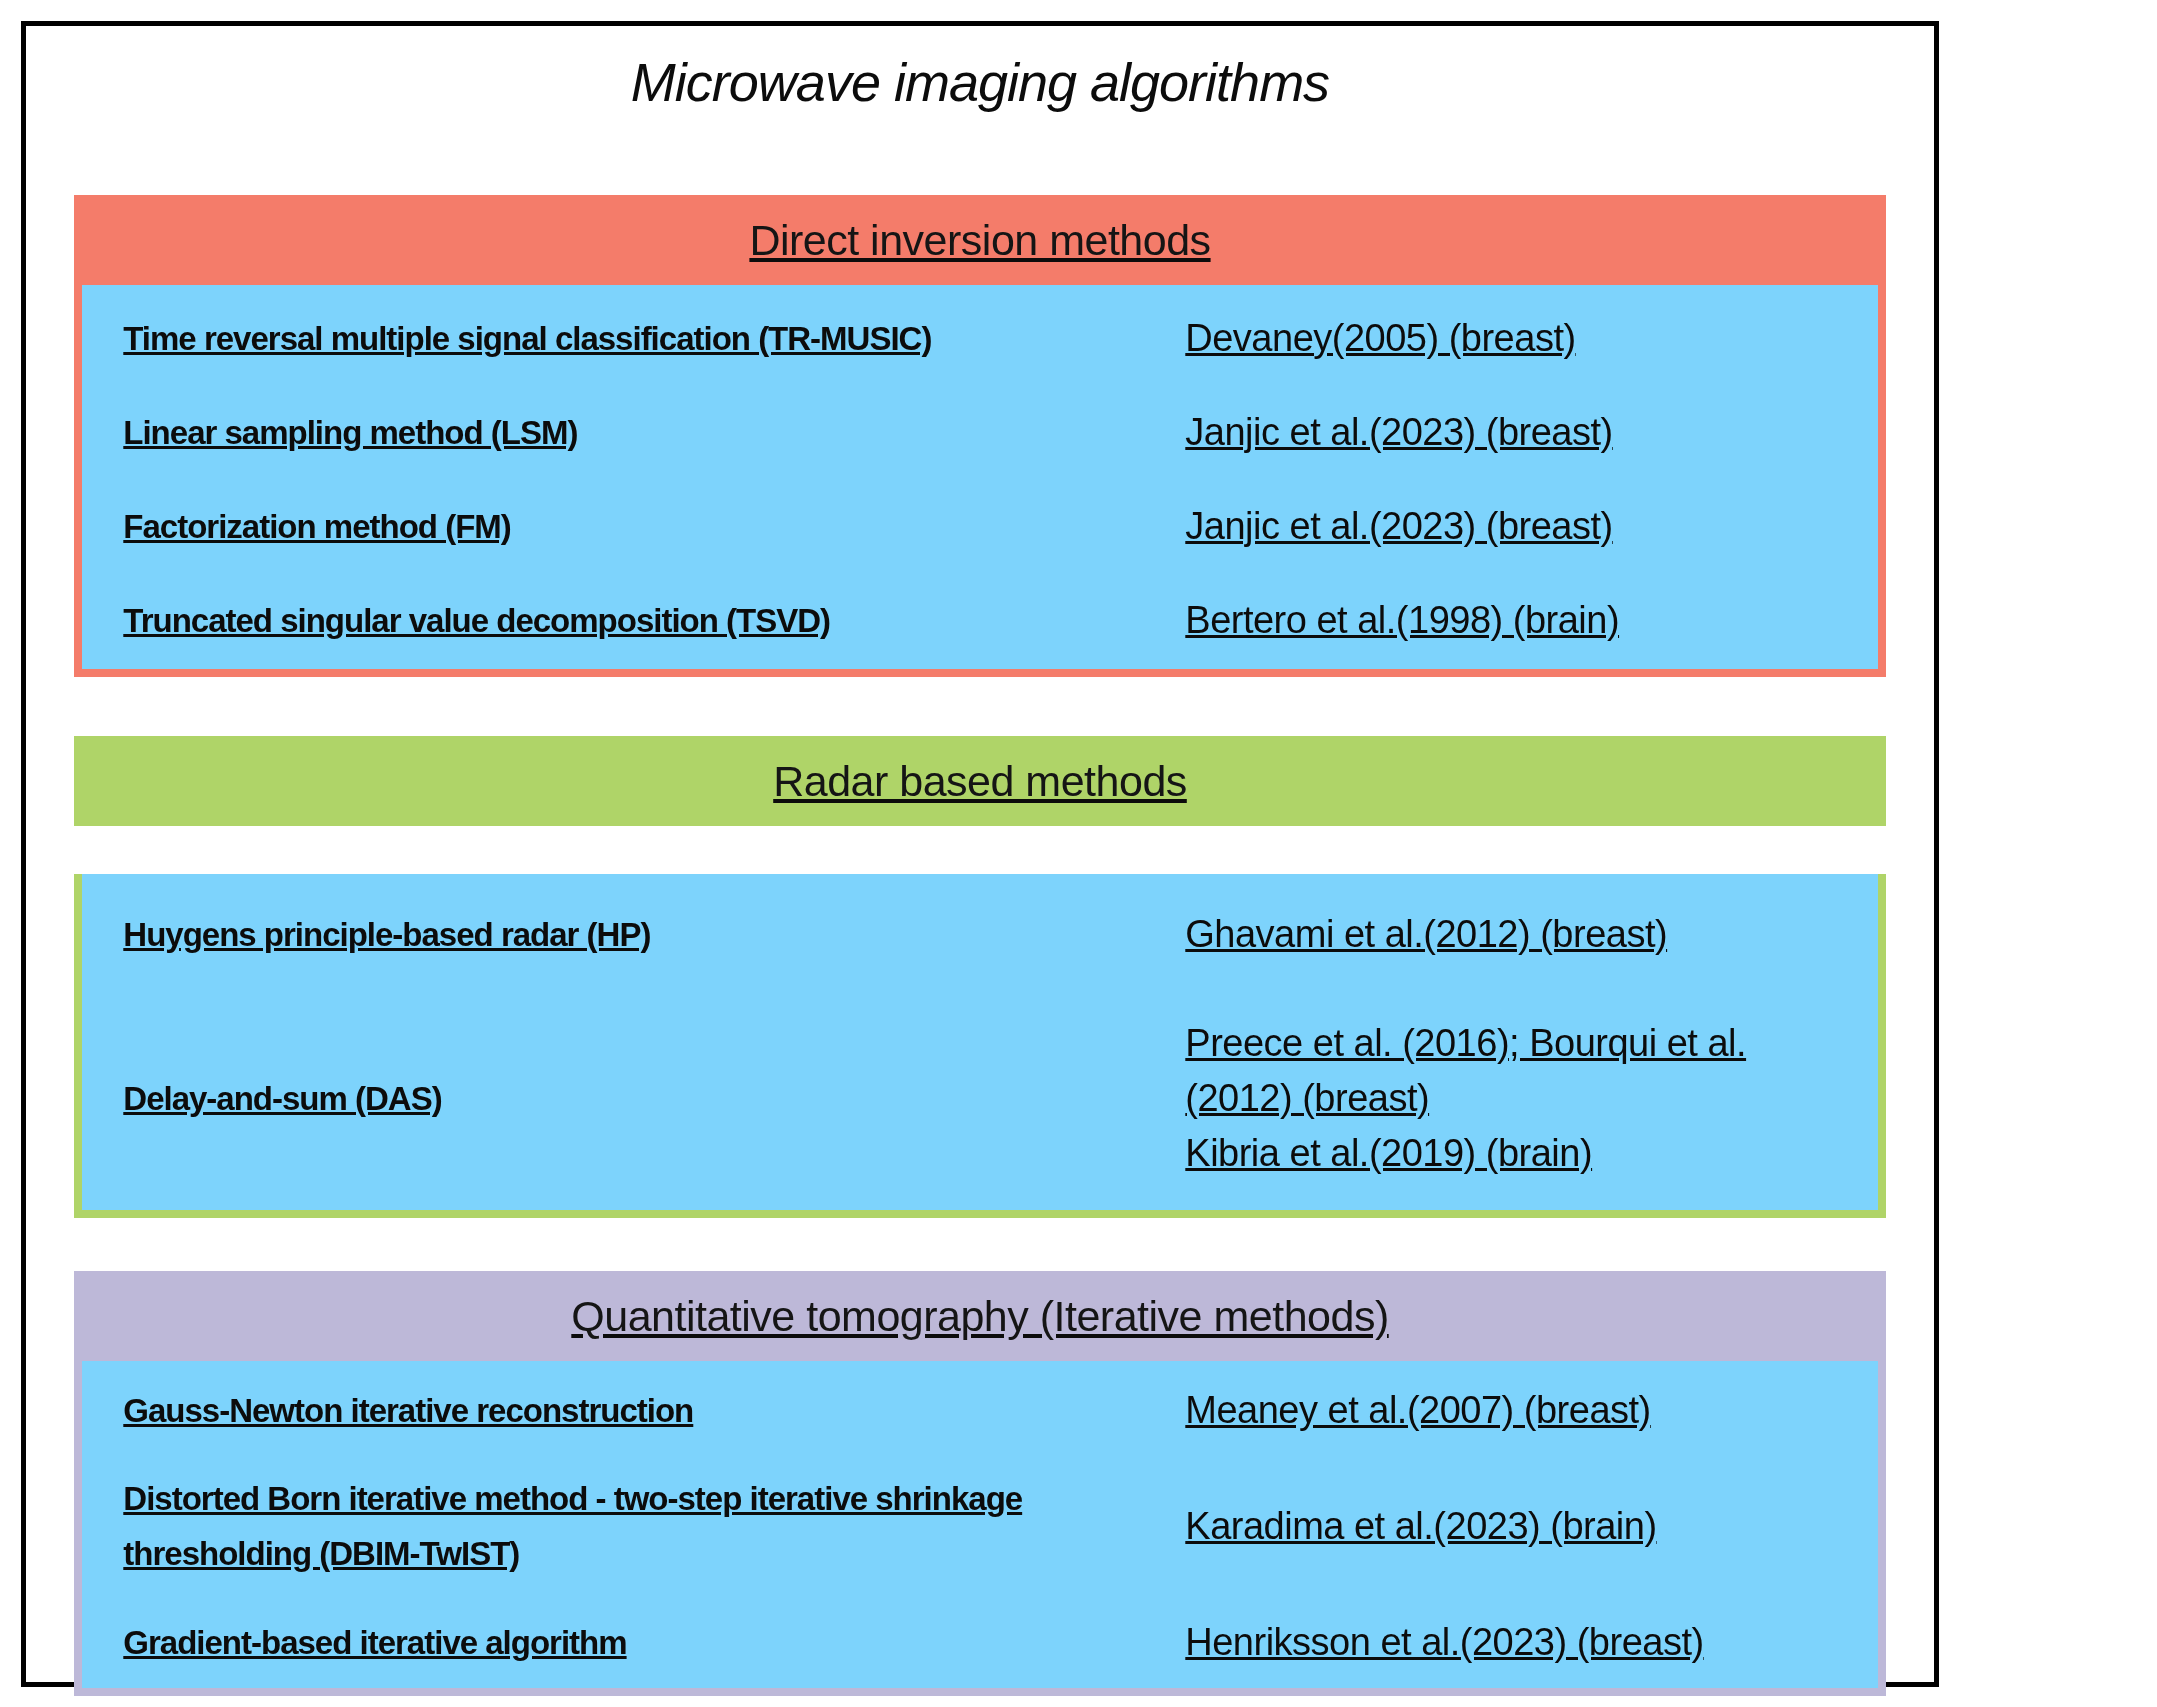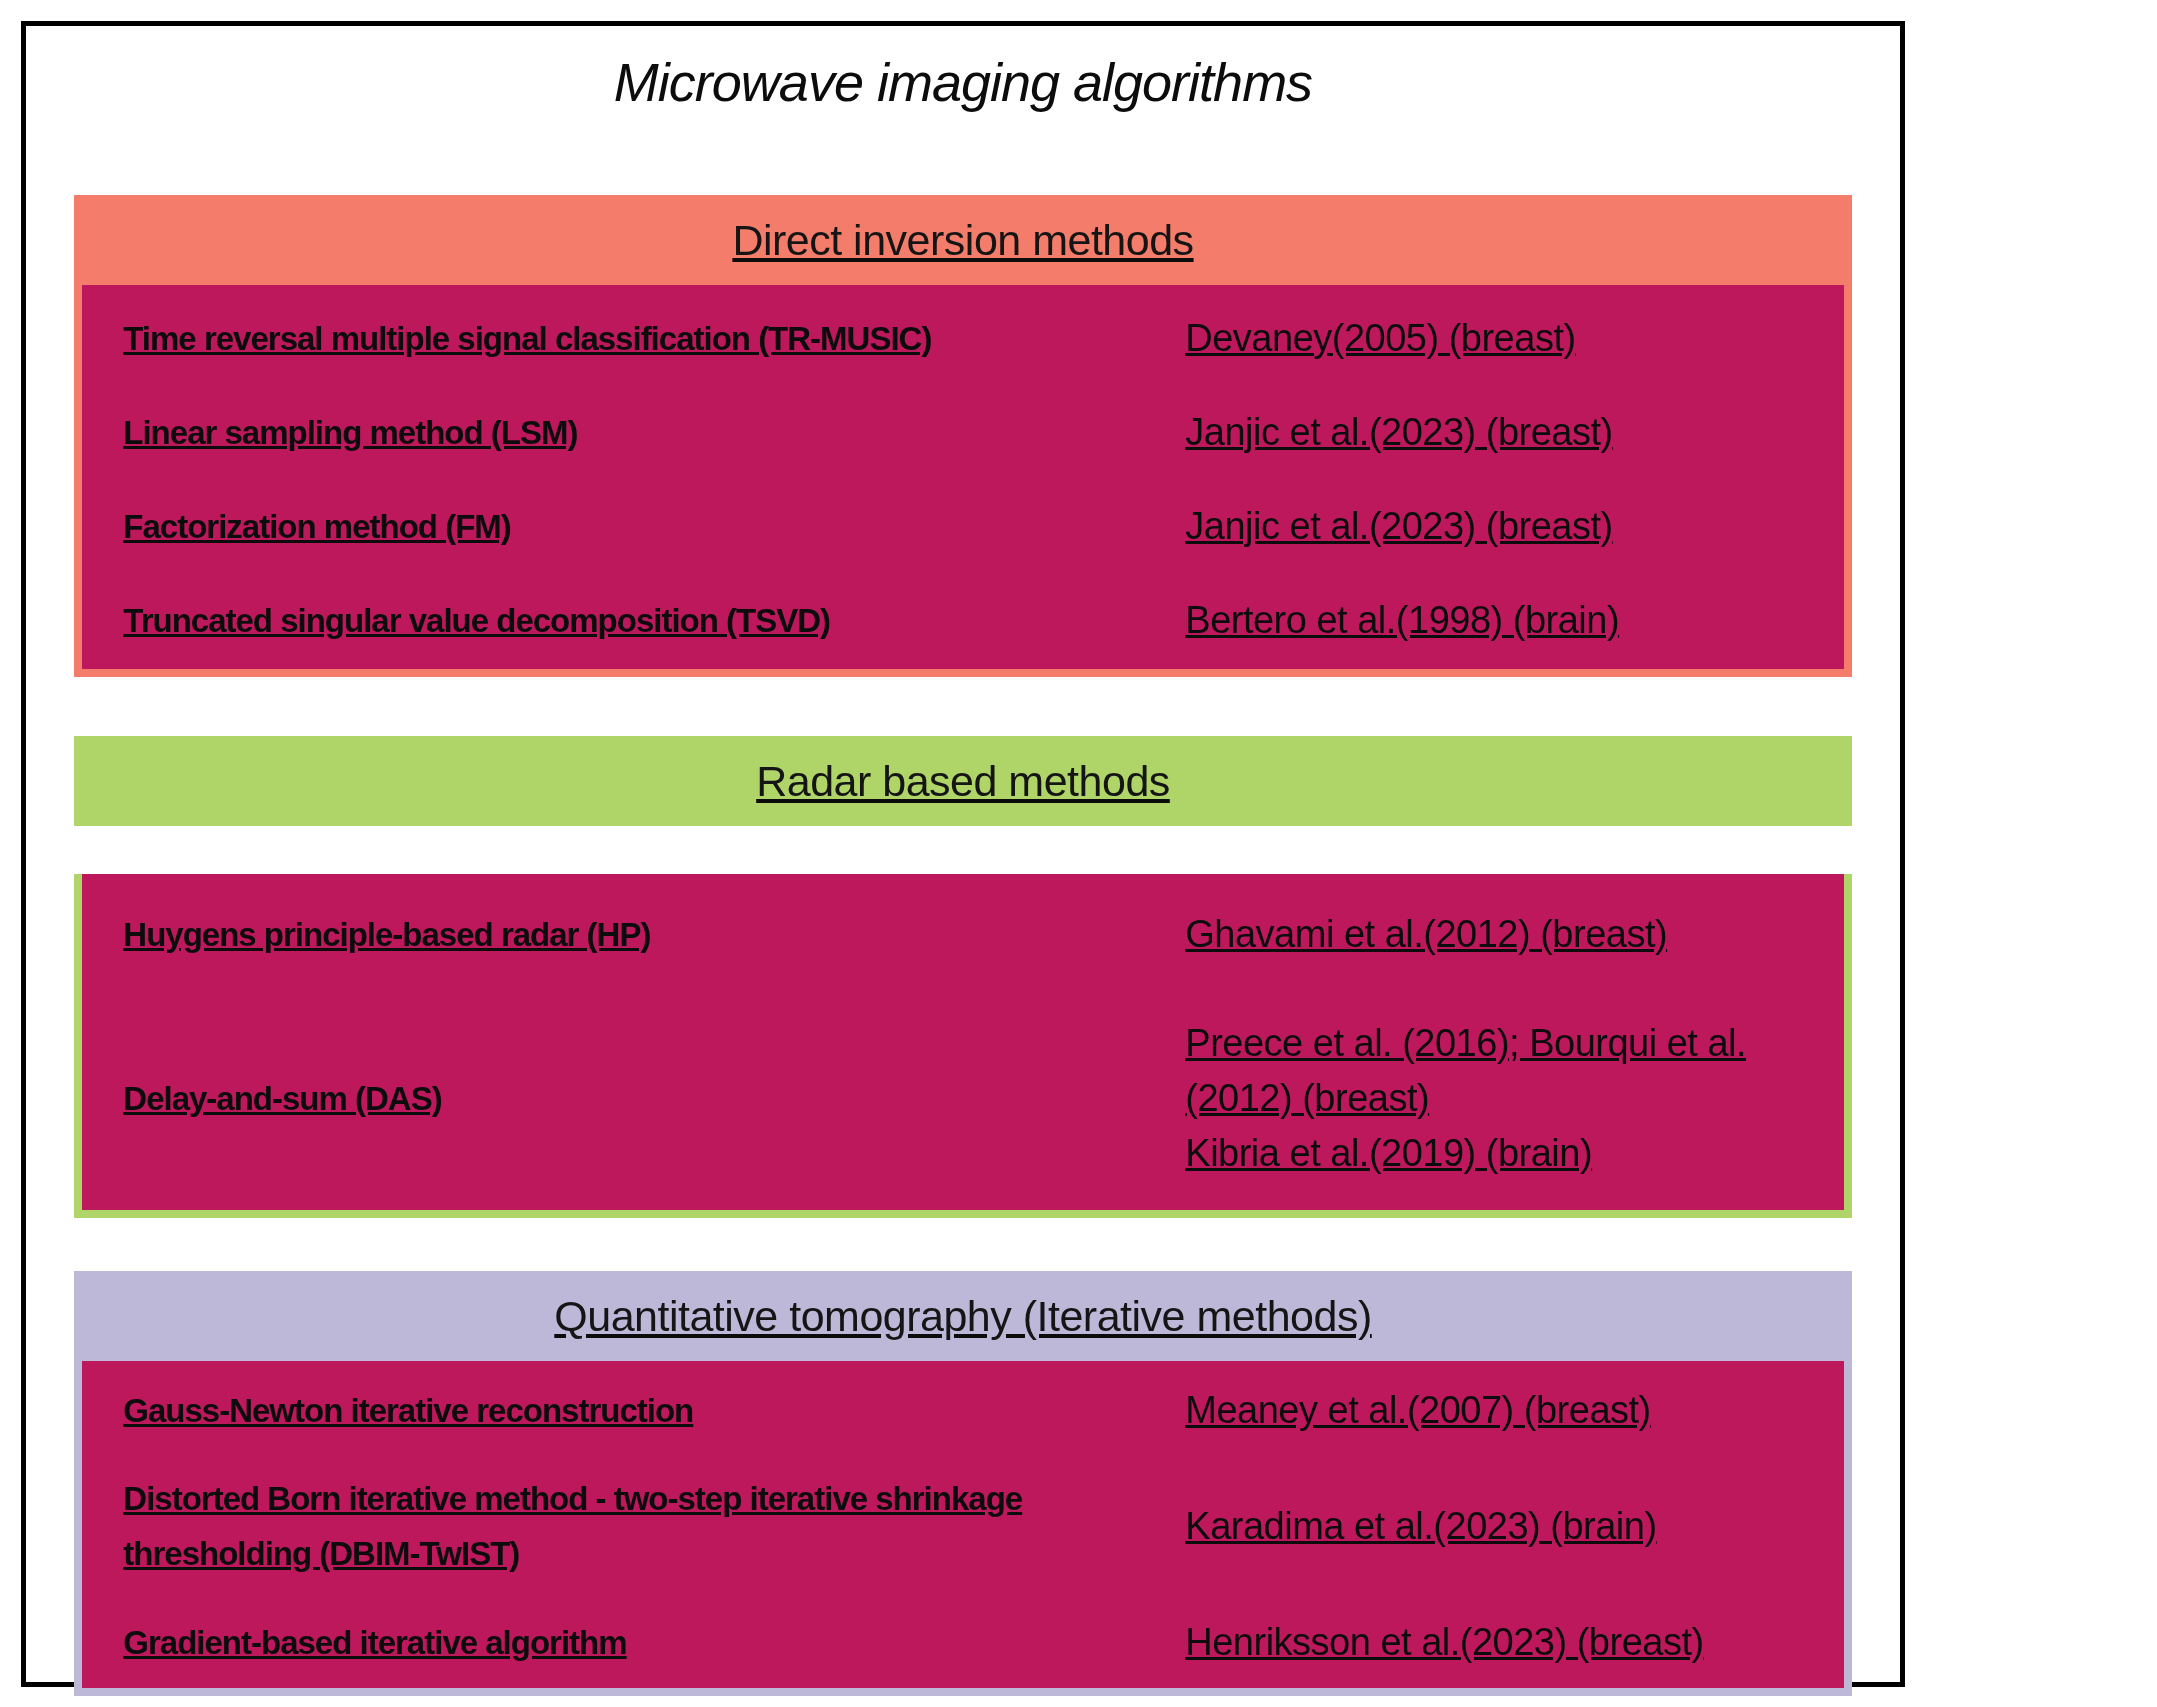--- a/index.html
+++ b/index.html
@@ -4,20 +4,21 @@
 <style>
   html, body { margin: 0; padding: 0; background: #ffffff; }
   #canvas {
     position: relative;
     width: 1926px;
     height: 1708px;
     background: #ffffff;
     font-family: "Liberation Sans", sans-serif;
     color: #0c0c0c;
     overflow: hidden;
+    padding-left: 34px;
   }
   .frame {
     position: absolute;
     left: 21.3px; top: 21.3px; right: 21.3px; bottom: 21.3px;
     border: 5.8px solid #000000;
     background: #ffffff;
     box-sizing: border-box;
     padding: 0 48px;
   }
   .title {
@@ -36,21 +37,21 @@
     line-height: 90px;
     text-align: center;
     font-size: 43px;
     letter-spacing: -0.5px;
     color: #151515;
   }
   .section-body {
     box-sizing: content-box;
     border: 8.7px solid;
     border-top: none;
-    background: #be185d;
+    background: #7dd3fc;
     display: flex;
     flex-direction: column;
     justify-content: space-around;
     padding: 5.8px 39px 1.9px 41px;
   }
   .sec-0 { margin-top: 82px; }
   .sec-0 .section-body { height: 376px; }
   .sec-1 { margin-top: 59px; }
   .sec-1 .section-body { height: 328px; margin-top: 48px; }
   .sec-2 { margin-top: 53px; }

